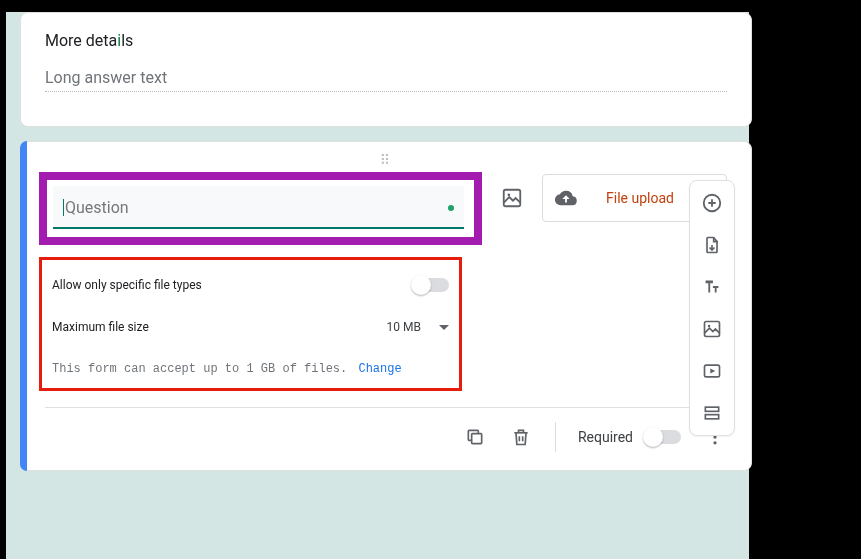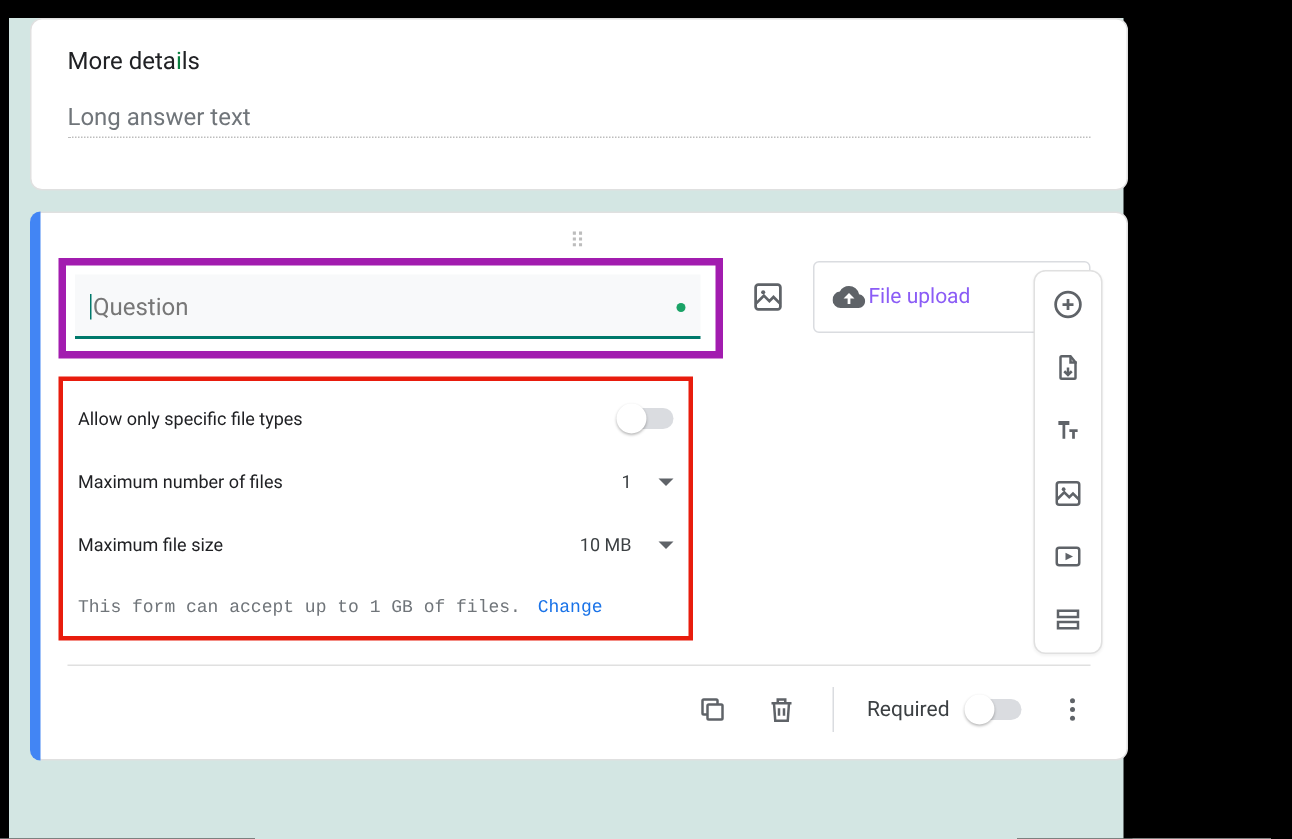--- a/index.html
+++ b/index.html
@@ -65,21 +65,21 @@
     height: 16px;
     margin-bottom: 4px;
   }
   .row-top {
     display: flex;
     align-items: flex-start;
     gap: 16px;
   }
   .question-hl {
     flex: 0 0 443px;
-    border: 5px solid #a21caf;
+    border: 8px solid #a21caf;
     padding: 6px 10px 8px 6px;
     margin-left: -6px;
   }
   .question-field {
     background: #f8f9fa;
     border-bottom: 2px solid #00796b;
     padding: 12px 10px 10px 10px;
     display: flex;
     align-items: center;
     justify-content: space-between;
@@ -104,23 +104,23 @@
     color:#5f6368; margin-top:12px; cursor:pointer;
   }
   .type-select {
     flex: 1;
     border: 1px solid #dadce0;
     border-radius: 4px;
     height: 48px;
     display:flex;
     align-items:center;
     padding: 0 12px;
-    gap: 2px;
+    gap: 29px;
     margin-top: 2px;
-    color:#8b5cf6;
+    color:#c2410c;
     cursor:pointer;
   }
   .type-select .label { flex:1; font-size:14px; }
   .caret { width:0; height:0; border-left:5px solid transparent; border-right:5px solid transparent; border-top:5px solid #5f6368; }
   .options-hl {
     width: 423px;
     border: 3px solid #e81c0d;
     border-top: 3px solid #e81c0d;
     margin-top: 12px;
     margin-left: -6px;
@@ -221,27 +221,20 @@
         </div>
 
         <div class="options-hl">
           <div class="opt-row">
             <div>Allow only specific file types</div>
             <div class="right">
               <div class="toggle"></div>
             </div>
           </div>
           <div class="opt-row">
-            <div>Maximum number of files</div>
-            <div class="right">
-              <span>1</span>
-              <div class="caret"></div>
-            </div>
-          </div>
-          <div class="opt-row">
             <div>Maximum file size</div>
             <div class="right">
               <span>10 MB</span>
               <div class="caret"></div>
             </div>
           </div>
           <div class="hint">
             <span>This form can accept up to 1 GB of files.</span>
             <a>Change</a>
           </div>

